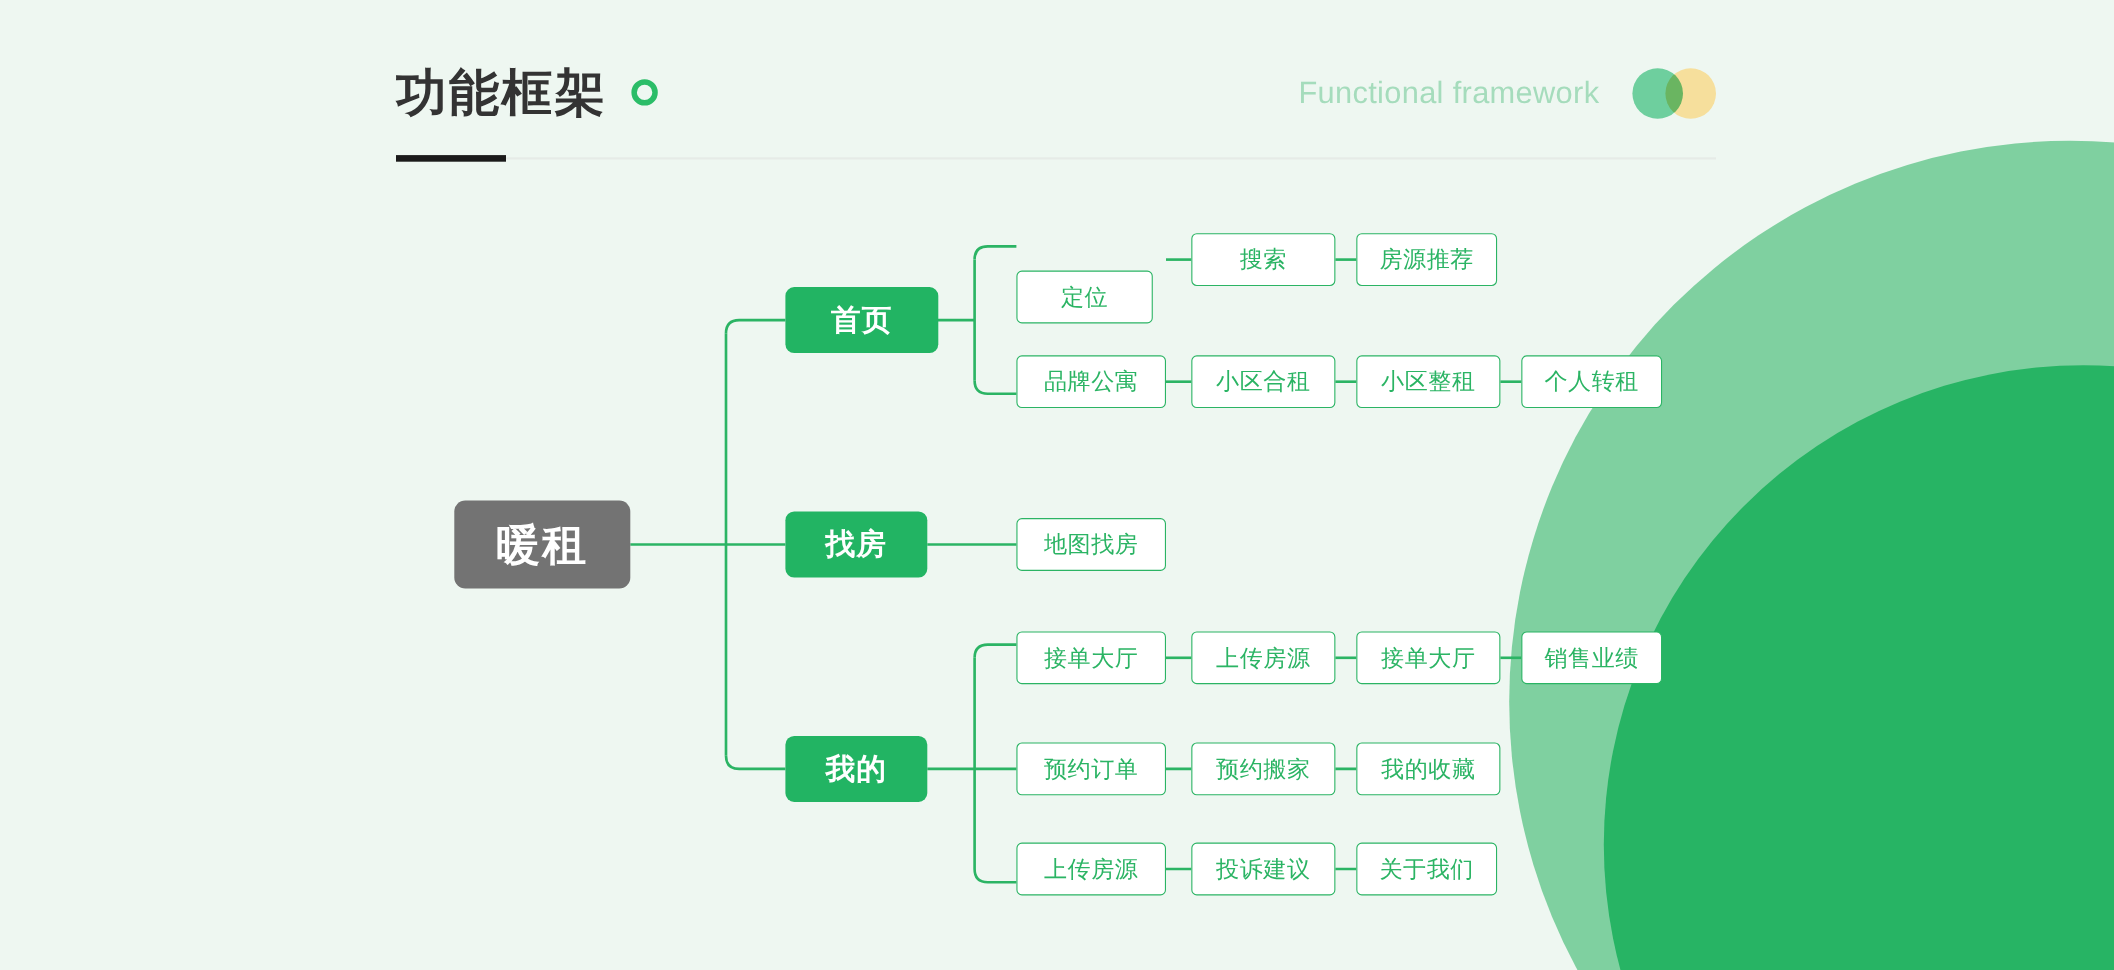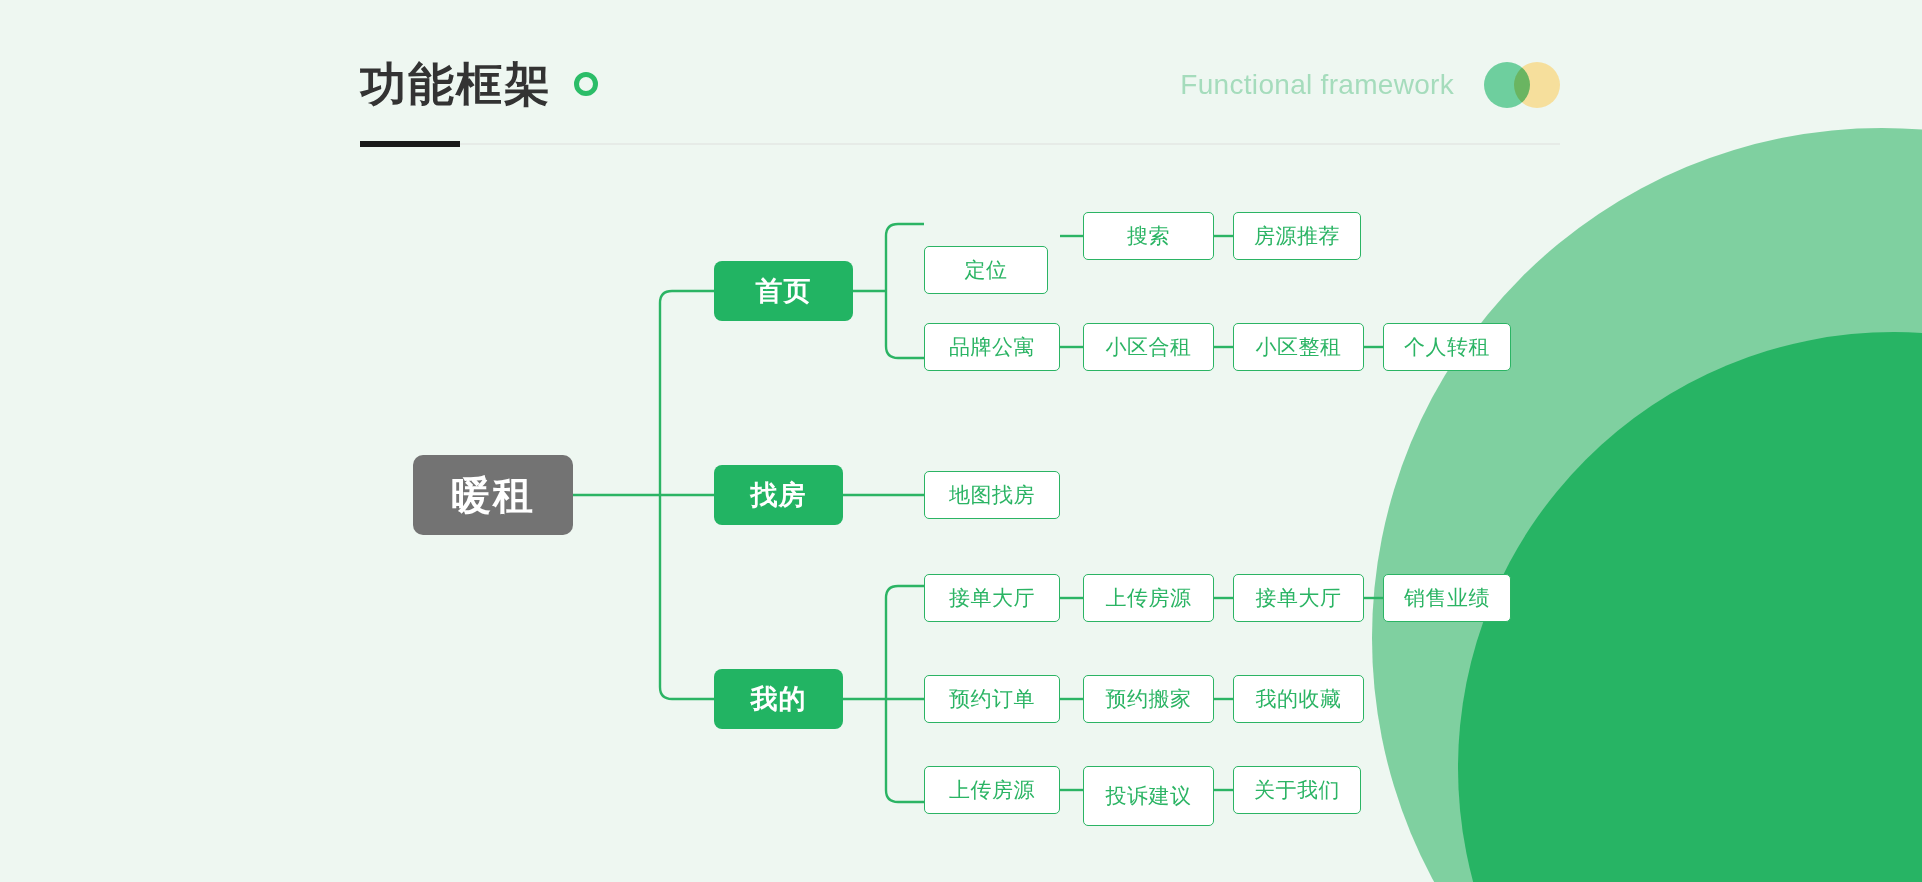--- a/index.html
+++ b/index.html
@@ -302,19 +302,19 @@
   <div class="node node-leaf" style="left:1083px; top:675px; width:131px; height:48px;">
     <span>预约搬家</span>
   </div>
   <div class="node node-leaf" style="left:1233px; top:675px; width:131px; height:48px;">
     <span>我的收藏</span>
   </div>
 
   <div class="node node-leaf" style="left:924px; top:766px; width:136px; height:48px;">
     <span>上传房源</span>
   </div>
-  <div class="node node-leaf" style="left:1083px; top:766px; width:131px; height:60px;">
+  <div class="node node-leaf" style="left:1083px; top:766px; width:131px; height:48px;">
     <span>投诉建议</span>
   </div>
   <div class="node node-leaf" style="left:1233px; top:766px; width:128px; height:48px;">
     <span>关于我们</span>
   </div>
 </div>
 
 </body></html>

